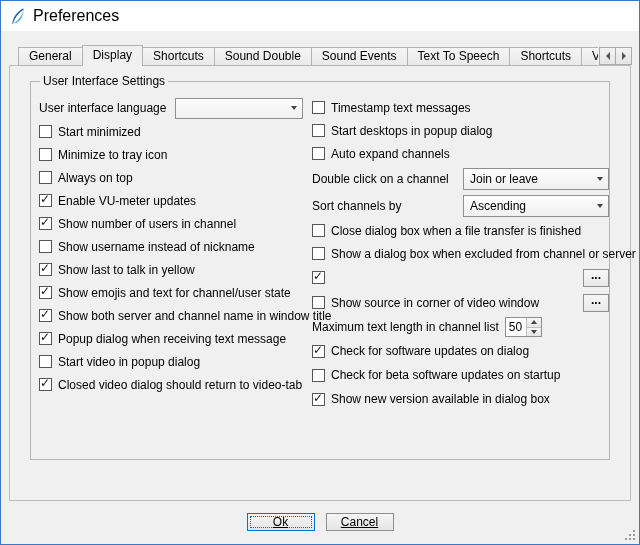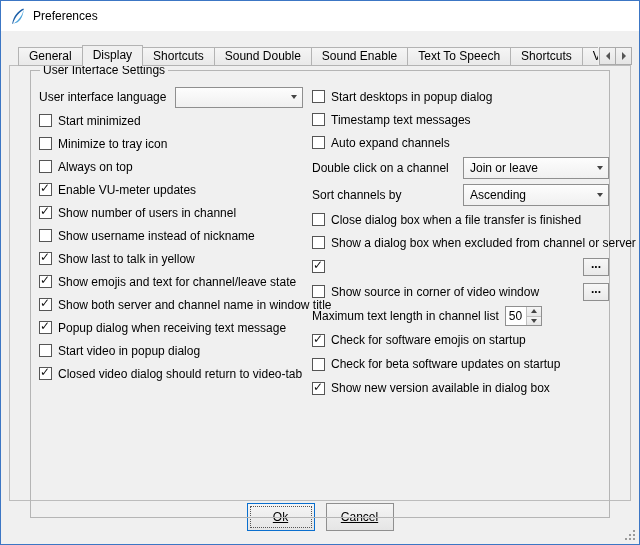--- a/index.html
+++ b/index.html
@@ -12,21 +12,21 @@
   .window {
     position: relative; width: 640px; height: 545px;
     background: #f0f0f0; border: 1px solid #3c76c4; overflow: hidden;
   }
   .titlebar {
     position: absolute; left: 0; top: 0; right: 0; height: 30px;
     background: #ffffff; display: flex; align-items: center;
     padding-left: 8px; gap: 7px;
   }
   .app-icon { width: 17px; height: 17px; flex: 0 0 auto; }
-  .title { font-size: 12px; }
+  .title { font-size: 16px; }
 
   .tabbar {
     position: absolute; left: 9px; top: 44px; width: 588px; height: 21px;
     display: flex; align-items: flex-end; overflow: hidden; z-index: 3;
   }
   .tab {
     flex: 0 0 auto; height: 19px; line-height: 17px; padding: 0 10px;
     background: linear-gradient(#f5f5f5, #e9e9e9);
     border: 1px solid #b3b3b3; margin-left: -1px; white-space: nowrap;
     cursor: default;
@@ -44,21 +44,21 @@
   }
   .tsbtn + .tsbtn { margin-left: -1px; }
   .tri-left { width: 0; height: 0; border-top: 4px solid transparent; border-bottom: 4px solid transparent; border-right: 4px solid #555; }
   .tri-right { width: 0; height: 0; border-top: 4px solid transparent; border-bottom: 4px solid transparent; border-left: 4px solid #555; }
 
   .tabpage {
     position: absolute; left: 8px; top: 64px; right: 8px; bottom: 43px;
     border: 1px solid #bcbcbc; background: #f0f0f0; z-index: 1;
   }
   .groupbox {
-    position: absolute; left: 20px; top: 4px; right: 20px; height: 448px;
+    position: absolute; left: 20px; top: 15px; right: 20px; height: 379px;
     border: 1px solid #b5b5b5;
   }
   .gb-title {
     position: absolute; top: -8px; left: 9px; background: #f0f0f0; padding: 0 3px;
     white-space: nowrap;
   }
   .col-left  { position: absolute; left: 8px;  top: 14px; width: 264px; }
   .col-right { position: absolute; left: 281px; top: 14px; width: 297px; }
 
   .row { display: flex; align-items: center; height: 23px; }
@@ -104,21 +104,21 @@
   .spin-btn { flex: 1; display: flex; align-items: center; justify-content: center; background: linear-gradient(#f5f5f5, #e6e6e6); }
   .spin-btn + .spin-btn { border-top: 1px solid #c0c0c0; }
   .tri-up { width: 0; height: 0; border-left: 3px solid transparent; border-right: 3px solid transparent; border-bottom: 4px solid #444; }
   .tri-down { width: 0; height: 0; border-left: 3px solid transparent; border-right: 3px solid transparent; border-top: 4px solid #444; }
 
   .dialog-buttons {
     position: absolute; left: 0; right: 0; bottom: 13px;
     display: flex; justify-content: center; gap: 11px;
   }
   .btn {
-    width: 68px; height: 28px; border: 1px solid #8f8f8f;
+    width: 68px; height: 18px; border: 1px solid #8f8f8f;
     background: linear-gradient(#f5f5f5, #e5e5e5);
     display: flex; align-items: center; justify-content: center;
     position: relative; cursor: default;
   }
   .btn-ok { border-color: #0a6fce; }
   .btn-ok::before { content: ""; position: absolute; inset: 2px; border: 1px dotted #555; }
   .btn-label { text-decoration: underline; position: relative; }
 
   .grip { position: absolute; right: 2px; bottom: 2px; width: 13px; height: 13px; }
 </style>
@@ -135,21 +135,21 @@
       </svg>
     </span>
     <span class="title">Preferences</span>
   </div>
 
   <div class="tabbar">
     <div class="tab" data-selected="false">General</div>
     <div class="tab" data-selected="true">Display</div>
     <div class="tab" data-selected="false">Shortcuts</div>
     <div class="tab" data-selected="false">Sound Double</div>
-    <div class="tab" data-selected="false">Sound Enable</div>
+    <div class="tab" data-selected="false">Sound Events</div>
     <div class="tab" data-selected="false">Text To Speech</div>
     <div class="tab" data-selected="false">Shortcuts</div>
     <div class="tab" data-selected="false">Video</div>
   </div>
 
   <div class="tabscroll">
     <div class="tsbtn">
         <span class="tri-left"></span>
       </div>
     <div class="tsbtn">
@@ -204,21 +204,21 @@
         <div class="row chk" data-checked="true">
           <span class="box">
               <span class="mark">✓</span>
             </span>
           <span class="lbl">Show last to talk in yellow</span>
         </div>
         <div class="row chk" data-checked="true">
           <span class="box">
               <span class="mark">✓</span>
             </span>
-          <span class="lbl">Show emojis and text for channel/leave state</span>
+          <span class="lbl">Show emojis and text for channel/user state</span>
         </div>
         <div class="row chk" data-checked="true">
           <span class="box">
               <span class="mark">✓</span>
             </span>
           <span class="lbl">Show both server and channel name in window title</span>
         </div>
         <div class="row chk" data-checked="true">
           <span class="box">
               <span class="mark">✓</span>
@@ -235,25 +235,25 @@
             </span>
           <span class="lbl">Closed video dialog should return to video-tab</span>
         </div>
 
       </div>
 
       <div class="col-right">
 
         <div class="row chk" data-checked="false">
           <span class="box"></span>
+          <span class="lbl">Timestamp text messages</span>
+        </div>
+        <div class="row chk" data-checked="false">
+          <span class="box"></span>
           <span class="lbl">Start desktops in popup dialog</span>
-        </div>
-        <div class="row chk" data-checked="false">
-          <span class="box"></span>
-          <span class="lbl">Timestamp text messages</span>
         </div>
         <div class="row chk" data-checked="false">
           <span class="box"></span>
           <span class="lbl">Auto expand channels</span>
         </div>
 
         <div class="row combo-row-a">
           <span class="flabel">Double click on a channel</span>
           <div class="combo right-combo">
             <span class="value">Join or leave</span>
@@ -307,21 +307,21 @@
                   <span class="tri-down"></span>
                 </span>
             </span>
           </div>
         </div>
 
         <div class="row chk row24" data-checked="true">
           <span class="box">
               <span class="mark">✓</span>
             </span>
-          <span class="lbl">Check for software emojis on startup</span>
+          <span class="lbl">Check for software updates on dialog</span>
         </div>
         <div class="row chk row24" data-checked="false">
           <span class="box"></span>
           <span class="lbl">Check for beta software updates on startup</span>
         </div>
         <div class="row chk row24" data-checked="true">
           <span class="box">
               <span class="mark">✓</span>
             </span>
           <span class="lbl">Show new version available in dialog box</span>

